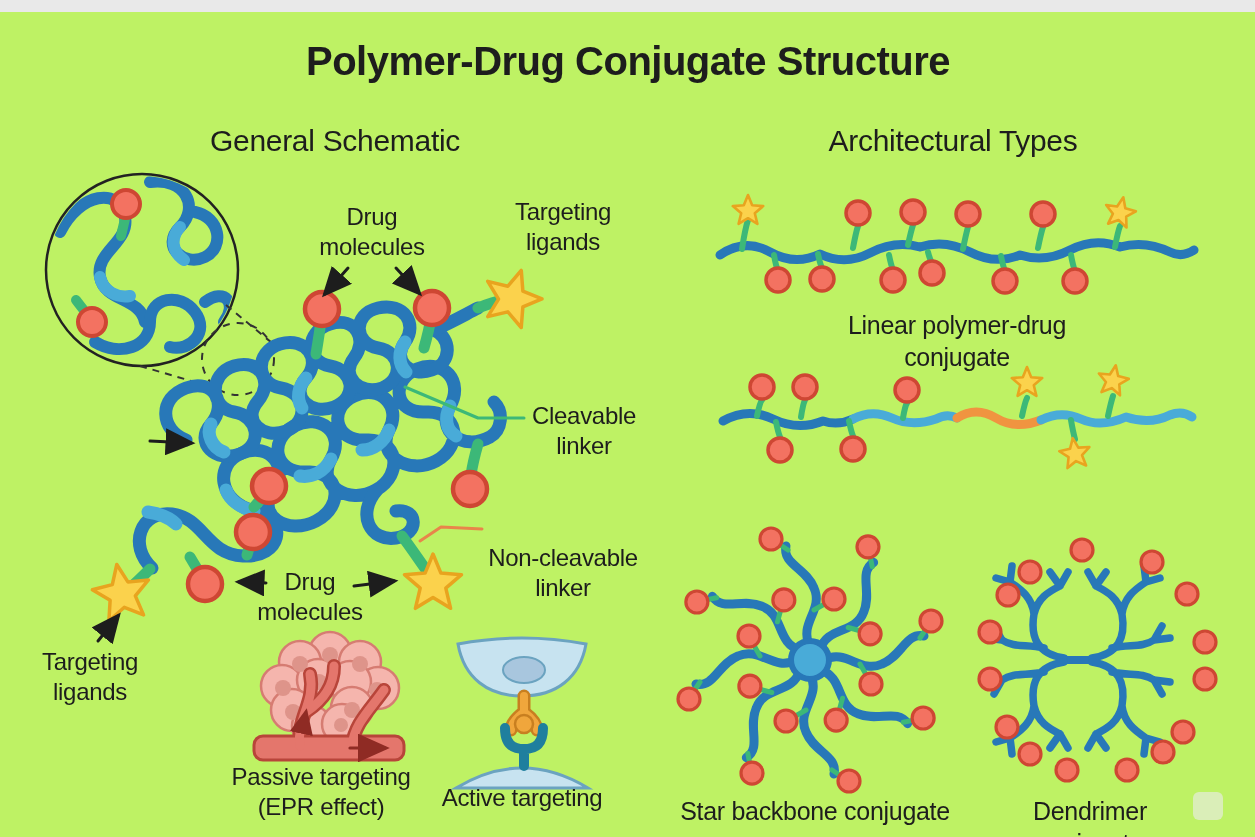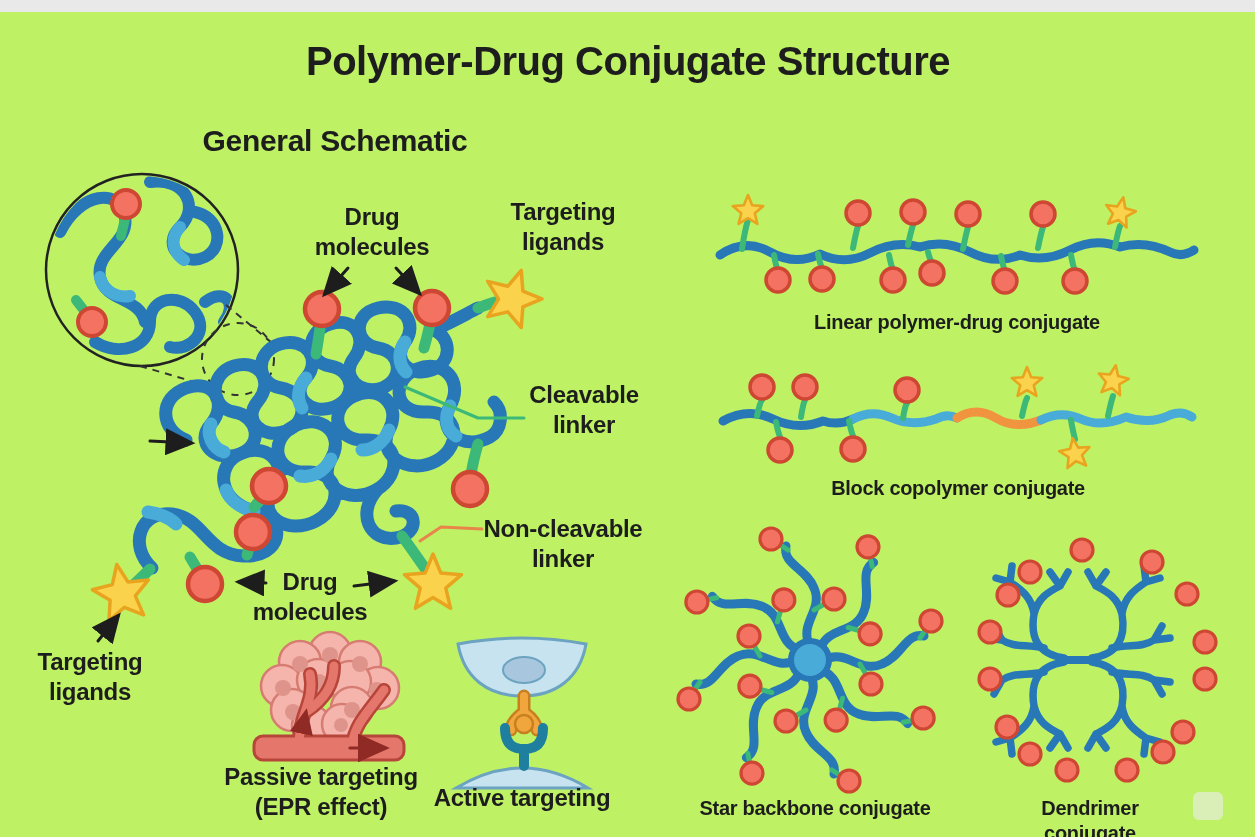--- a/index.html
+++ b/index.html
@@ -4,25 +4,25 @@
 <style>
   html,body{margin:0;padding:0;background:#e9e9e9;}
   .stage{
     position:relative;width:1255px;height:837px;background:#bef264;
     font-family:"Liberation Sans",sans-serif;overflow:hidden;margin:12px auto;
   }
   .art{position:absolute;left:0;top:0;}
   .txt{
     position:absolute;transform:translateX(-50%);text-align:center;
     white-space:pre-line;color:var(--ink);line-height:1.27;
-    letter-spacing:-0.3px;font-size:24px;font-weight:700;z-index:3;
+    letter-spacing:-0.3px;font-size:24px;font-weight:400;z-index:3;
   }
   .title{font-size:40px;font-weight:700;letter-spacing:-0.5px;white-space:nowrap;}
-  .heading{font-size:30px;font-weight:700;white-space:nowrap;}
-  .archlbl{font-size:20px;}
+  .heading{font-size:30px;font-weight:400;white-space:nowrap;}
+  .archlbl{font-size:25px;}
   .watermark{
     position:absolute;z-index:4;background:rgba(235,235,235,0.62);
     border-radius:6px;
   }
   
   .ln{fill:none;stroke-linecap:round;stroke-linejoin:round;}
   .s-blue{stroke:var(--backbone-blue);}
   .s-cyan{stroke:var(--backbone-cyan);}
   .s-green{stroke:var(--linker-green);}
   .s-orange{stroke:var(--linker-orange);}
@@ -331,37 +331,37 @@
           <circle class="f-drug" cx="127" cy="-18" r="11" stroke-width="3.2"></circle>
           <circle class="f-drug" cx="109" cy="-66" r="11" stroke-width="3.2"></circle>
           <circle class="f-drug" cx="74" cy="-98" r="11" stroke-width="3.2"></circle>
         </g>
       </g>
     </g>
   </svg>
 
   <div class="txt title" style="left:628px;top:24px;">Polymer-Drug Conjugate Structure</div>
   <div class="txt heading" style="left:335px;top:110px;">General Schematic</div>
+  <div class="txt heading" style="left:953px;top:110px;">Architectural Types</div>
 
   <div class="txt" style="left:372px;top:190px;">Drug
 molecules</div>
   <div class="txt" style="left:563px;top:185px;">Targeting
 ligands</div>
-  <div class="txt" style="left:584px;top:368px;">Cleavable
+  <div class="txt" style="left:584px;top:389px;">Cleavable
 linker</div>
-  <div class="txt" style="left:563px;top:502px;">Non-cleavable
+  <div class="txt" style="left:563px;top:531px;">Non-cleavable
 linker</div>
   <div class="txt" style="left:310px;top:555px;">Drug
 molecules</div>
   <div class="txt" style="left:90px;top:635px;">Targeting
 ligands</div>
 
   <div class="txt" style="left:321px;top:750px;">Passive targeting
 (EPR effect)</div>
   <div class="txt" style="left:522px;top:771px;">Active targeting</div>
 
   <div class="txt archlbl" style="left:957px;top:298px;">Linear polymer-drug conjugate</div>
-  <div class="txt archlbl" style="left:958px;top:464px;">Block copolymer conjugate</div>
   <div class="txt archlbl" style="left:815px;top:784px;">Star backbone conjugate</div>
   <div class="txt archlbl" style="left:1090px;top:784px;">Dendrimer conjugate</div>
 
   <div class="watermark" style="left:1193px;top:780px;width:30px;height:28px;"></div>
 </div>
 
 </body></html>

